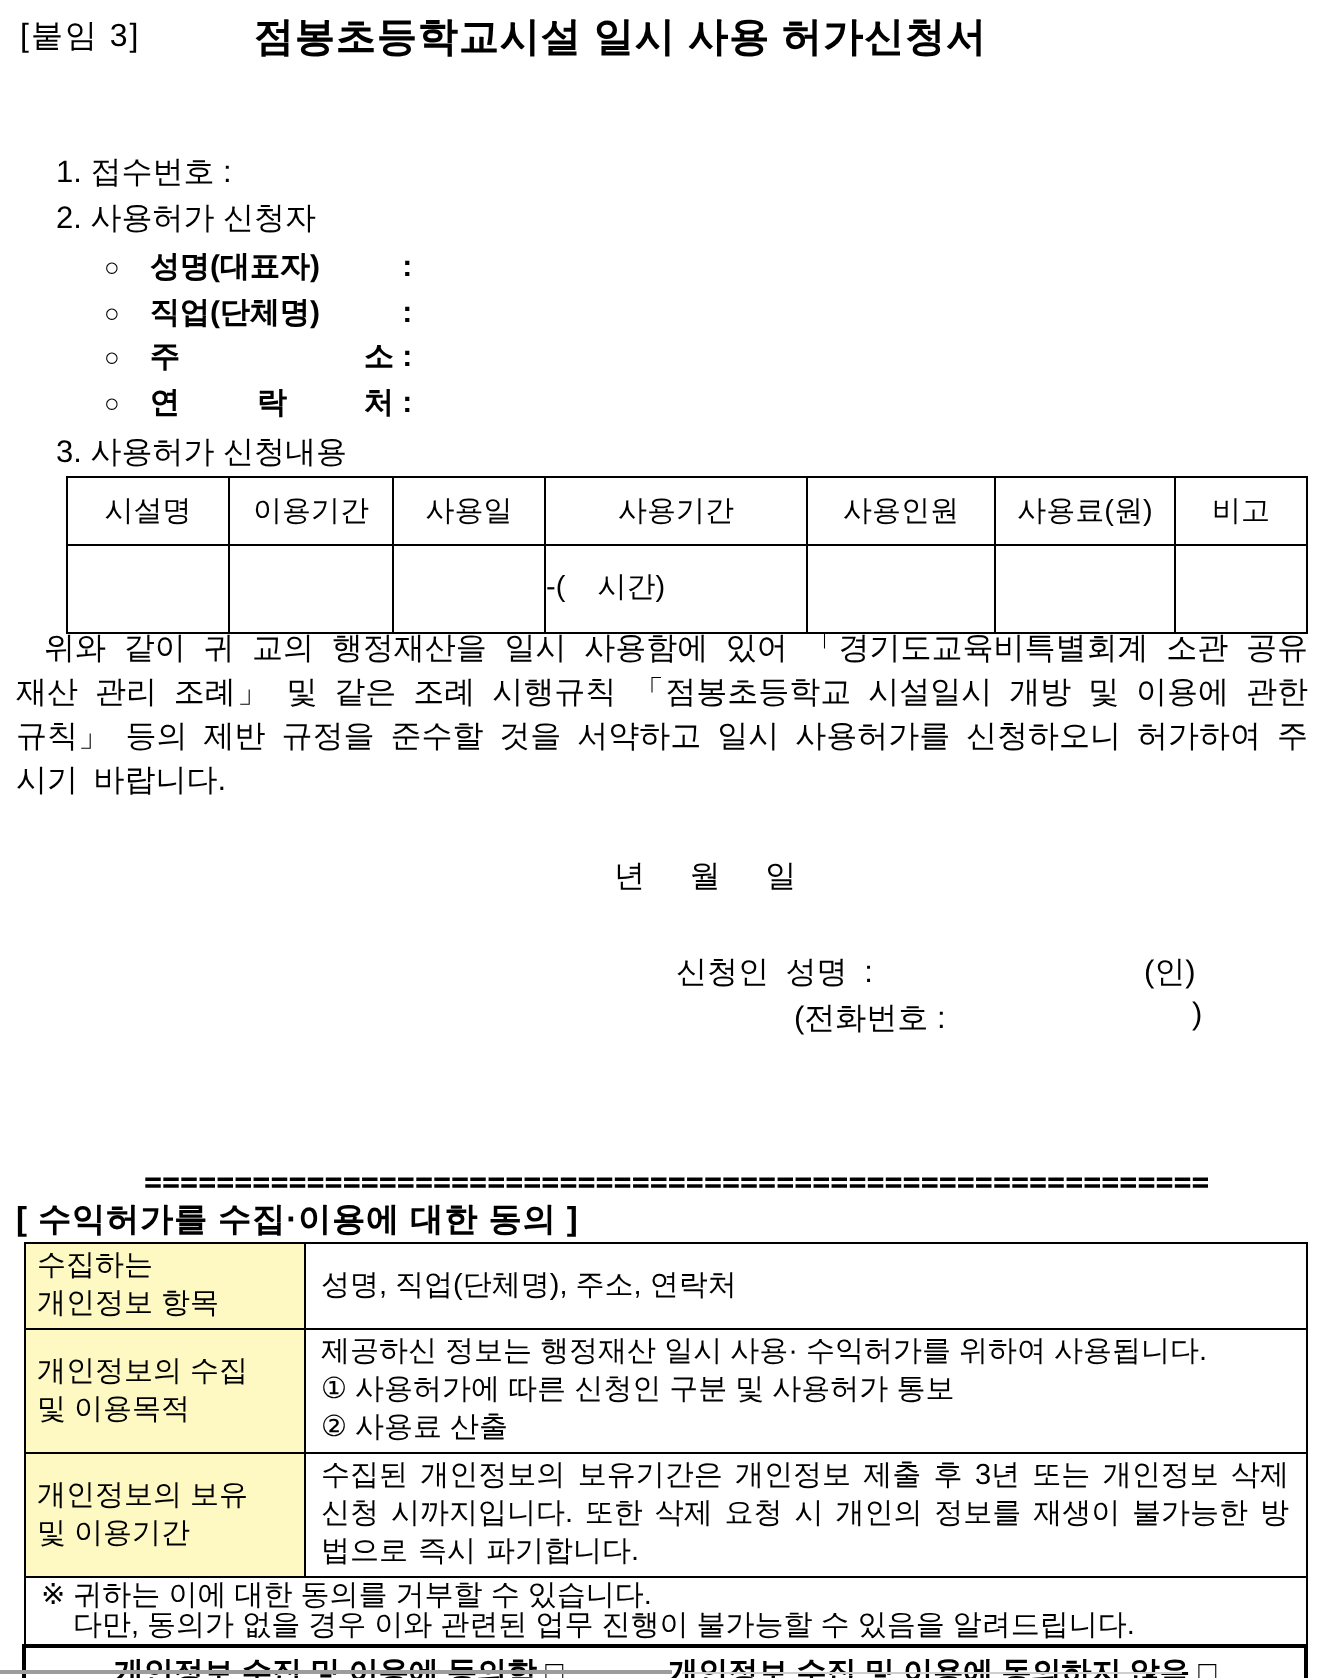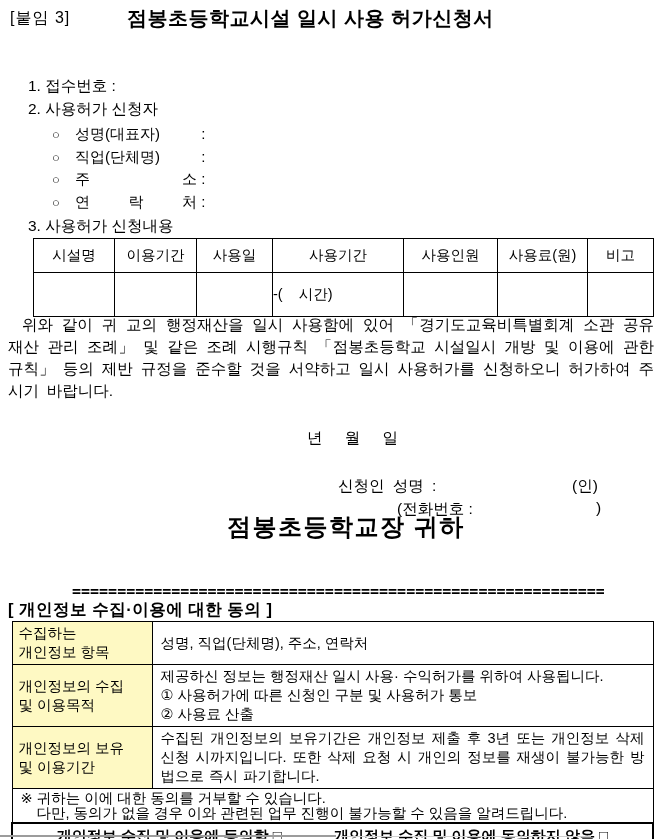--- a/index.html
+++ b/index.html
@@ -13,21 +13,21 @@
 
   .attach-tag { position:absolute; left:10px; top:8px; font-size:16px; letter-spacing:1px; }
   .doc-title  { position:absolute; left:127px; top:5px; font-size:20px; font-weight:bold; letter-spacing:0.5px; }
 
   .sec-label { position:absolute; font-size:15.5px; }
   .sec1 { left:28px; top:76px; }
   .sec2 { left:28px; top:99px; }
   .sec3 { left:28px; top:216px; }
 
   .applicant-list { position:absolute; left:52px; top:123px; font-size:15px; }
-  .applicant-row { height:22.5px; line-height:22.5px; white-space:nowrap; }
+  .applicant-row { height:22.5px; line-height:22.5px; white-space:nowrap;font-weight:bold; }
   .bullet { display:inline-block; width:23px; font-size:13px; }
   .f-label { display:inline-block; width:122px; text-align:justify; text-align-last:justify; }
   .f-colon { display:inline-block; }
 
   table { border-collapse:collapse; table-layout:fixed; }
   td, th { border:1px solid #000; font-weight:normal; }
 
   .facility { position:absolute; left:33px; top:238px; width:620px; font-size:14.5px; }
   .facility th { height:34px; text-align:center; }
   .facility td { height:44px; text-align:left; vertical-align:middle; }
@@ -138,25 +138,24 @@
 
   <div class="pledge">위와 같이 귀 교의 행정재산을 일시 사용함에 있어 「경기도교육비특별회계 소관 공유재산 관리 조례」 및 같은 조례 시행규칙 「점봉초등학교 시설일시 개방 및 이용에 관한 규칙」 등의 제반 규정을 준수할 것을 서약하고 일시 사용허가를 신청하오니 허가하여 주시기 바랍니다.</div>
 
   <div class="date-line">년 월 일</div>
 
   <div class="sig-name">신청인 성명 :</div>
   <div class="sig-seal">(인)</div>
   <div class="sig-phone">(전화번호 :</div>
   <div class="sig-pclose">)</div>
 
-  <div class="addressee">점봉초등학교장 귀하</div>
 
   <div class="separator">============================================================</div>
 
-  <div class="privacy-heading">[ 개인정보 수집·이용에 대한 동의 ]</div>
+  <div class="privacy-heading">[ 수익허가를 수집·이용에 대한 동의 ]</div>
 
   <table class="privacy">
     <colgroup>
         <col style="width:140px">
         <col style="width:501px">
       </colgroup>
     <tbody>
         <tr class="r1">
       <td class="hcell">
         <span class="line">수집하는</span>

